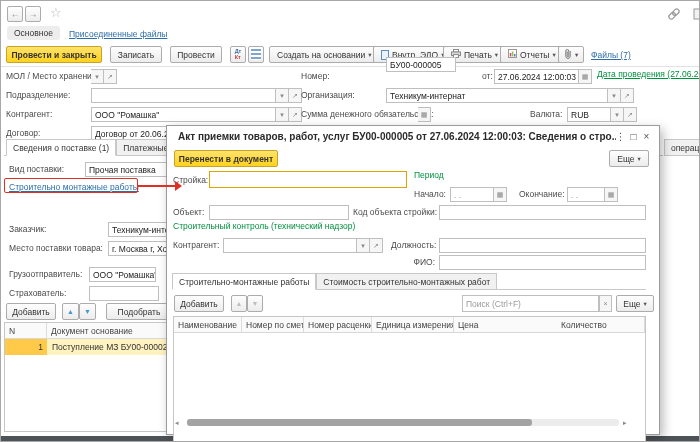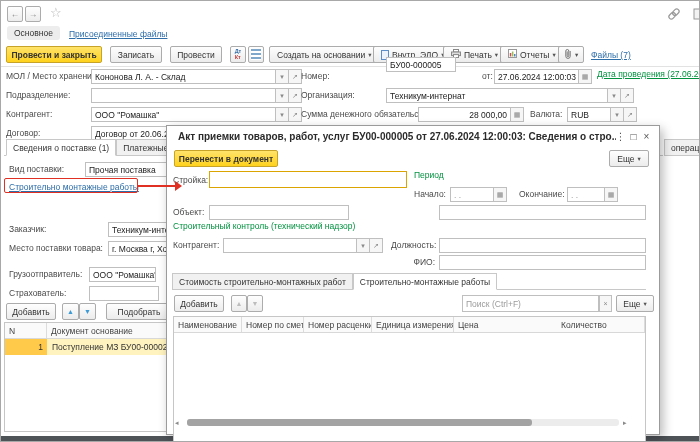--- a/index.html
+++ b/index.html
@@ -134,21 +134,20 @@
         </svg>
     </span>
     <span class="darr">▾</span>
   </div>
   <span class="abs link" style="left:590px;top:49px">Файлы (7)</span>
   <div class="abs sepline" style="left:0;top:65px;width:700px"></div>
 
   
   <span class="abs lbl" style="left:5px;top:68px">МОЛ / Место хранения:</span>
   <div class="abs" style="left:90px;top:68px;display:flex">
-    <div class="inp" style="width:185px">Кононова Л. А.  - Склад</div>
     <div class="fbtn">▾</div>
     <div class="fbtn">↗</div>
   </div>
 
   <span class="abs lbl" style="left:5px;top:87px">Подразделение:</span>
   <div class="abs" style="left:90px;top:87px;display:flex">
     <div class="inp" style="width:185px"></div>
     <div class="fbtn">▾</div>
     <div class="fbtn">↗</div>
   </div>
@@ -179,21 +178,20 @@
 
   <span class="abs lbl" style="left:300px;top:87px">Организация:</span>
   <div class="abs" style="left:385px;top:87px;display:flex">
     <div class="inp" style="width:222px">Техникум-интернат</div>
     <div class="fbtn">▾</div>
     <div class="fbtn">↗</div>
   </div>
 
   <span class="abs lbl" style="left:300px;top:106px">Сумма денежного обязательства:</span>
   <div class="abs" style="left:417px;top:106px;display:flex">
-    <div class="inp right" style="width:93px">28 000,00</div>
     <div class="fbtn">▦</div>
   </div>
   <span class="abs lbl" style="left:529px;top:106px">Валюта:</span>
   <div class="abs" style="left:566px;top:106px;display:flex">
     <div class="inp" style="width:44px">RUB</div>
     <div class="fbtn">▾</div>
     <div class="fbtn">↗</div>
   </div>
 
   
@@ -281,43 +279,44 @@
       <div class="fbtn">▦</div>
     </div>
     <span class="abs lbl" style="left:352px;top:61px">Окончание:</span>
     <div class="abs" style="left:400px;top:61px;display:flex">
       <div class="inp" style="width:38px;color:#9B9B9B">.  .</div>
       <div class="fbtn">▦</div>
     </div>
 
     <span class="abs lbl" style="left:6px;top:79px">Объект:</span>
     <div class="abs inp" style="left:42px;top:79px;width:140px"></div>
+    <span class="abs lbl" style="left:186px;top:79px">Код объекта стройки:</span>
     <div class="abs inp" style="left:272px;top:79px;width:207px"></div>
 
     <span class="abs gtext" style="left:6px;top:95px">Строительный контроль (технический надзор)</span>
 
     <span class="abs lbl" style="left:6px;top:112px">Контрагент:</span>
     <div class="abs" style="left:56px;top:112px;display:flex">
       <div class="inp" style="width:134px"></div>
       <div class="fbtn">▾</div>
       <div class="fbtn">↗</div>
     </div>
     <span class="abs lbl" style="left:224px;top:112px">Должность:</span>
     <div class="abs inp" style="left:272px;top:112px;width:207px"></div>
 
     <span class="abs lbl" style="left:241px;top:129px;width:27px;text-align:right">ФИО:</span>
     <div class="abs inp" style="left:272px;top:129px;width:207px"></div>
 
     <div class="abs sepline" style="left:5px;top:163px;width:474px;background:#C8C8C8"></div>
     <div class="abs tabsrow" style="left:5px;top:147px">
+      <div class="tab active">
+        <span>Строительно-монтажные работы</span>
+      </div>
       <div class="tab">
         <span>Стоимость строительно-монтажных работ</span>
-      </div>
-      <div class="tab active">
-        <span>Строительно-монтажные работы</span>
       </div>
     </div>
 
     <div class="btn abs" style="left:7px;top:169px;width:50px">
       <span>Добавить</span>
     </div>
     <div class="btn iconbtn abs" style="left:64px;top:169px">
       <span style="color:#BDBDBD;font-size:7px">▲</span>
     </div>
     <div class="btn iconbtn abs" style="left:80px;top:169px">

